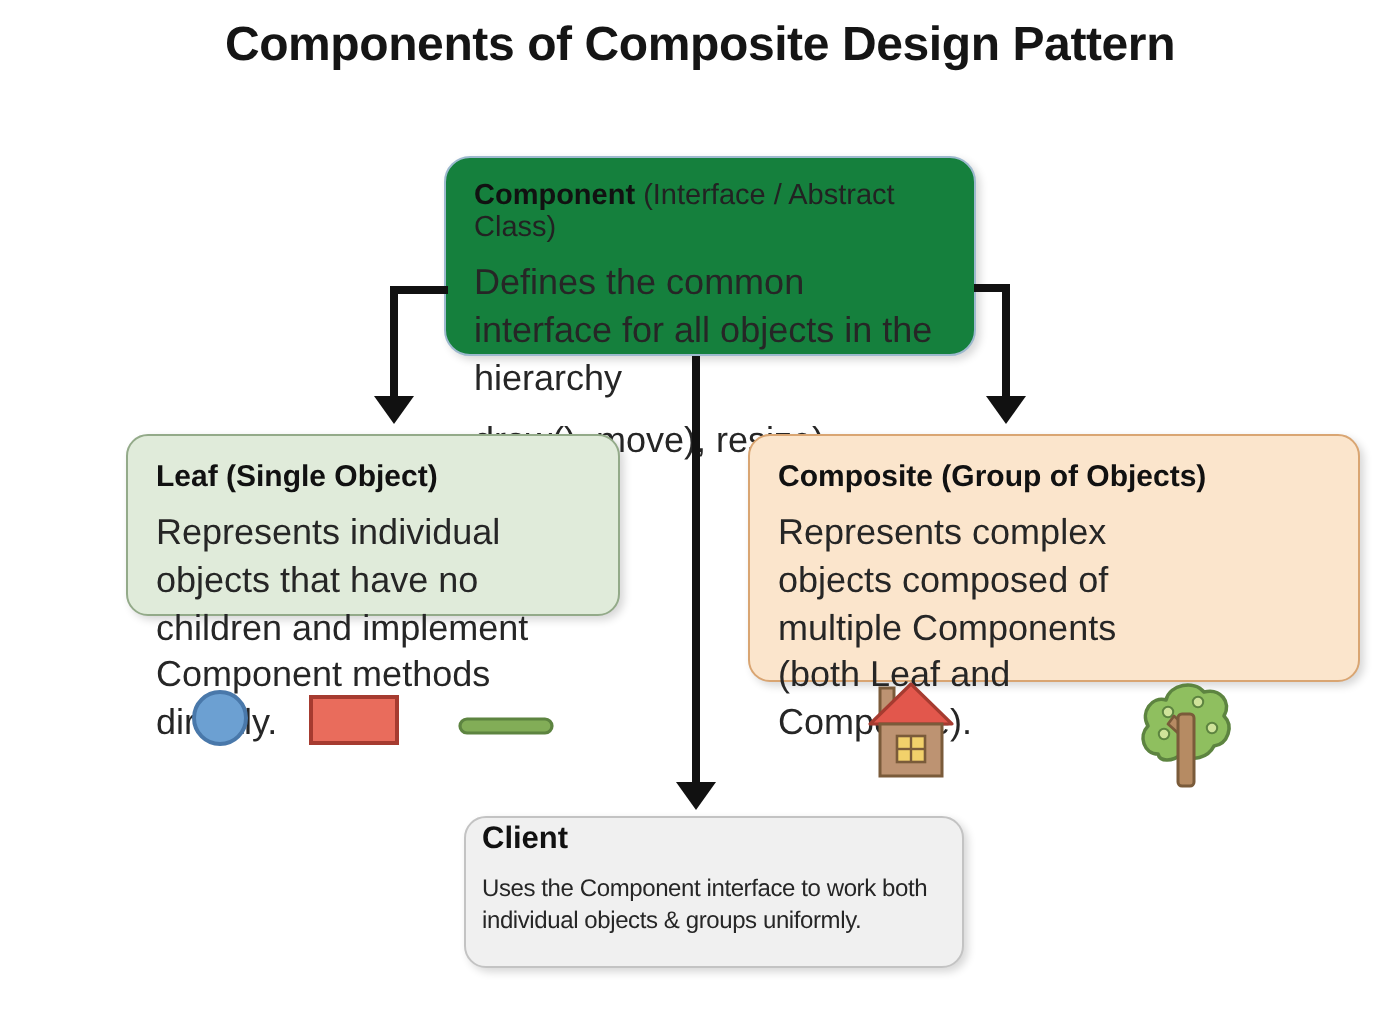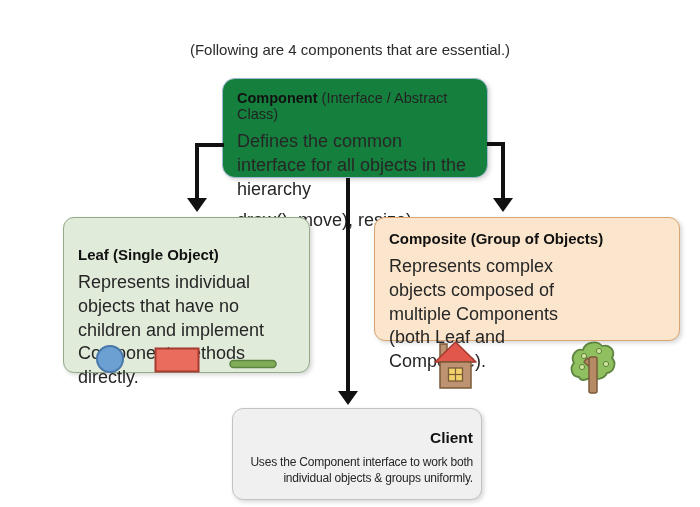--- a/index.html
+++ b/index.html
@@ -16,41 +16,41 @@
     font-size:15px;color:#2a2a2a;
   }
   .box{
     position:absolute;box-sizing:border-box;border:1.5px solid #999;
     border-radius:11px;box-shadow:2px 2px 4px rgba(0,0,0,.16);
   }
   .box-heading{font-weight:bold;font-size:14.5px;color:#111;}
   .box-heading .normal{font-weight:normal;color:#222;}
   .box-text{margin:8px 0 0 0;font-size:18px;line-height:1.32;color:#262626;}
   .component-box{left:222px;top:78px;width:266px;height:100px;padding:11px 14px;border-radius:13px;}
-  .leaf-box{left:63px;top:217px;width:247px;height:156px;padding:28px 14px;}
+  .leaf-box{left:63px;top:217px;width:247px;height:91px;padding:12px 14px;}
   .composite-box{left:374px;top:217px;width:306px;height:124px;padding:12px 14px;}
   .composite-box .box-text{width:210px;}
-  .client-box{left:232px;top:408px;width:250px;height:92px;padding:20px 8px;text-align:right;}
+  .client-box{left:232px;top:408px;width:250px;height:76px;padding:2px 8px;text-align:left;}
   .client-box .box-heading{font-size:15.5px;}
   .client-box .box-text{font-size:12px;letter-spacing:-0.2px;}
   .big-heading{font-size:15px;}
   .seg{position:absolute;background:#111;}
   .arrow-head{
     position:absolute;width:0;height:0;
     border-left:10px solid transparent;border-right:10px solid transparent;
     border-top:14px solid #111;
   }
   .icon{position:absolute;display:block;}
 </style>
 </head>
 <body>
 
 <div class="canvas">
 
-  <div class="subtitle">(Following are 4 components that are essential.)</div>
+  <h1 class="title">Components of Composite Design Pattern</h1>
 
   <div class="box component-box" style="background-color: #15803d; border-color: rgb(157, 185, 206);">
     <div class="box-heading"><b>Component</b><span class="normal"> (Interface / Abstract Class)</span></div>
     <p class="box-text">Defines the common interface for all objects in the hierarchy</p>
     <p class="box-text">draw(), move), resize)</p>
   </div>
 
   <div class="seg" style="left: 197px; top: 143px; width: 27px; height: 4px; background-color: rgb(17, 17, 17);"></div>
   <div class="seg" style="left: 195px; top: 143px; width: 4px; height: 56px; background-color: rgb(17, 17, 17);"></div>
   <div class="arrow-head" style="left: 187px; top: 198px; border-top-color: rgb(17, 17, 17);"></div>

